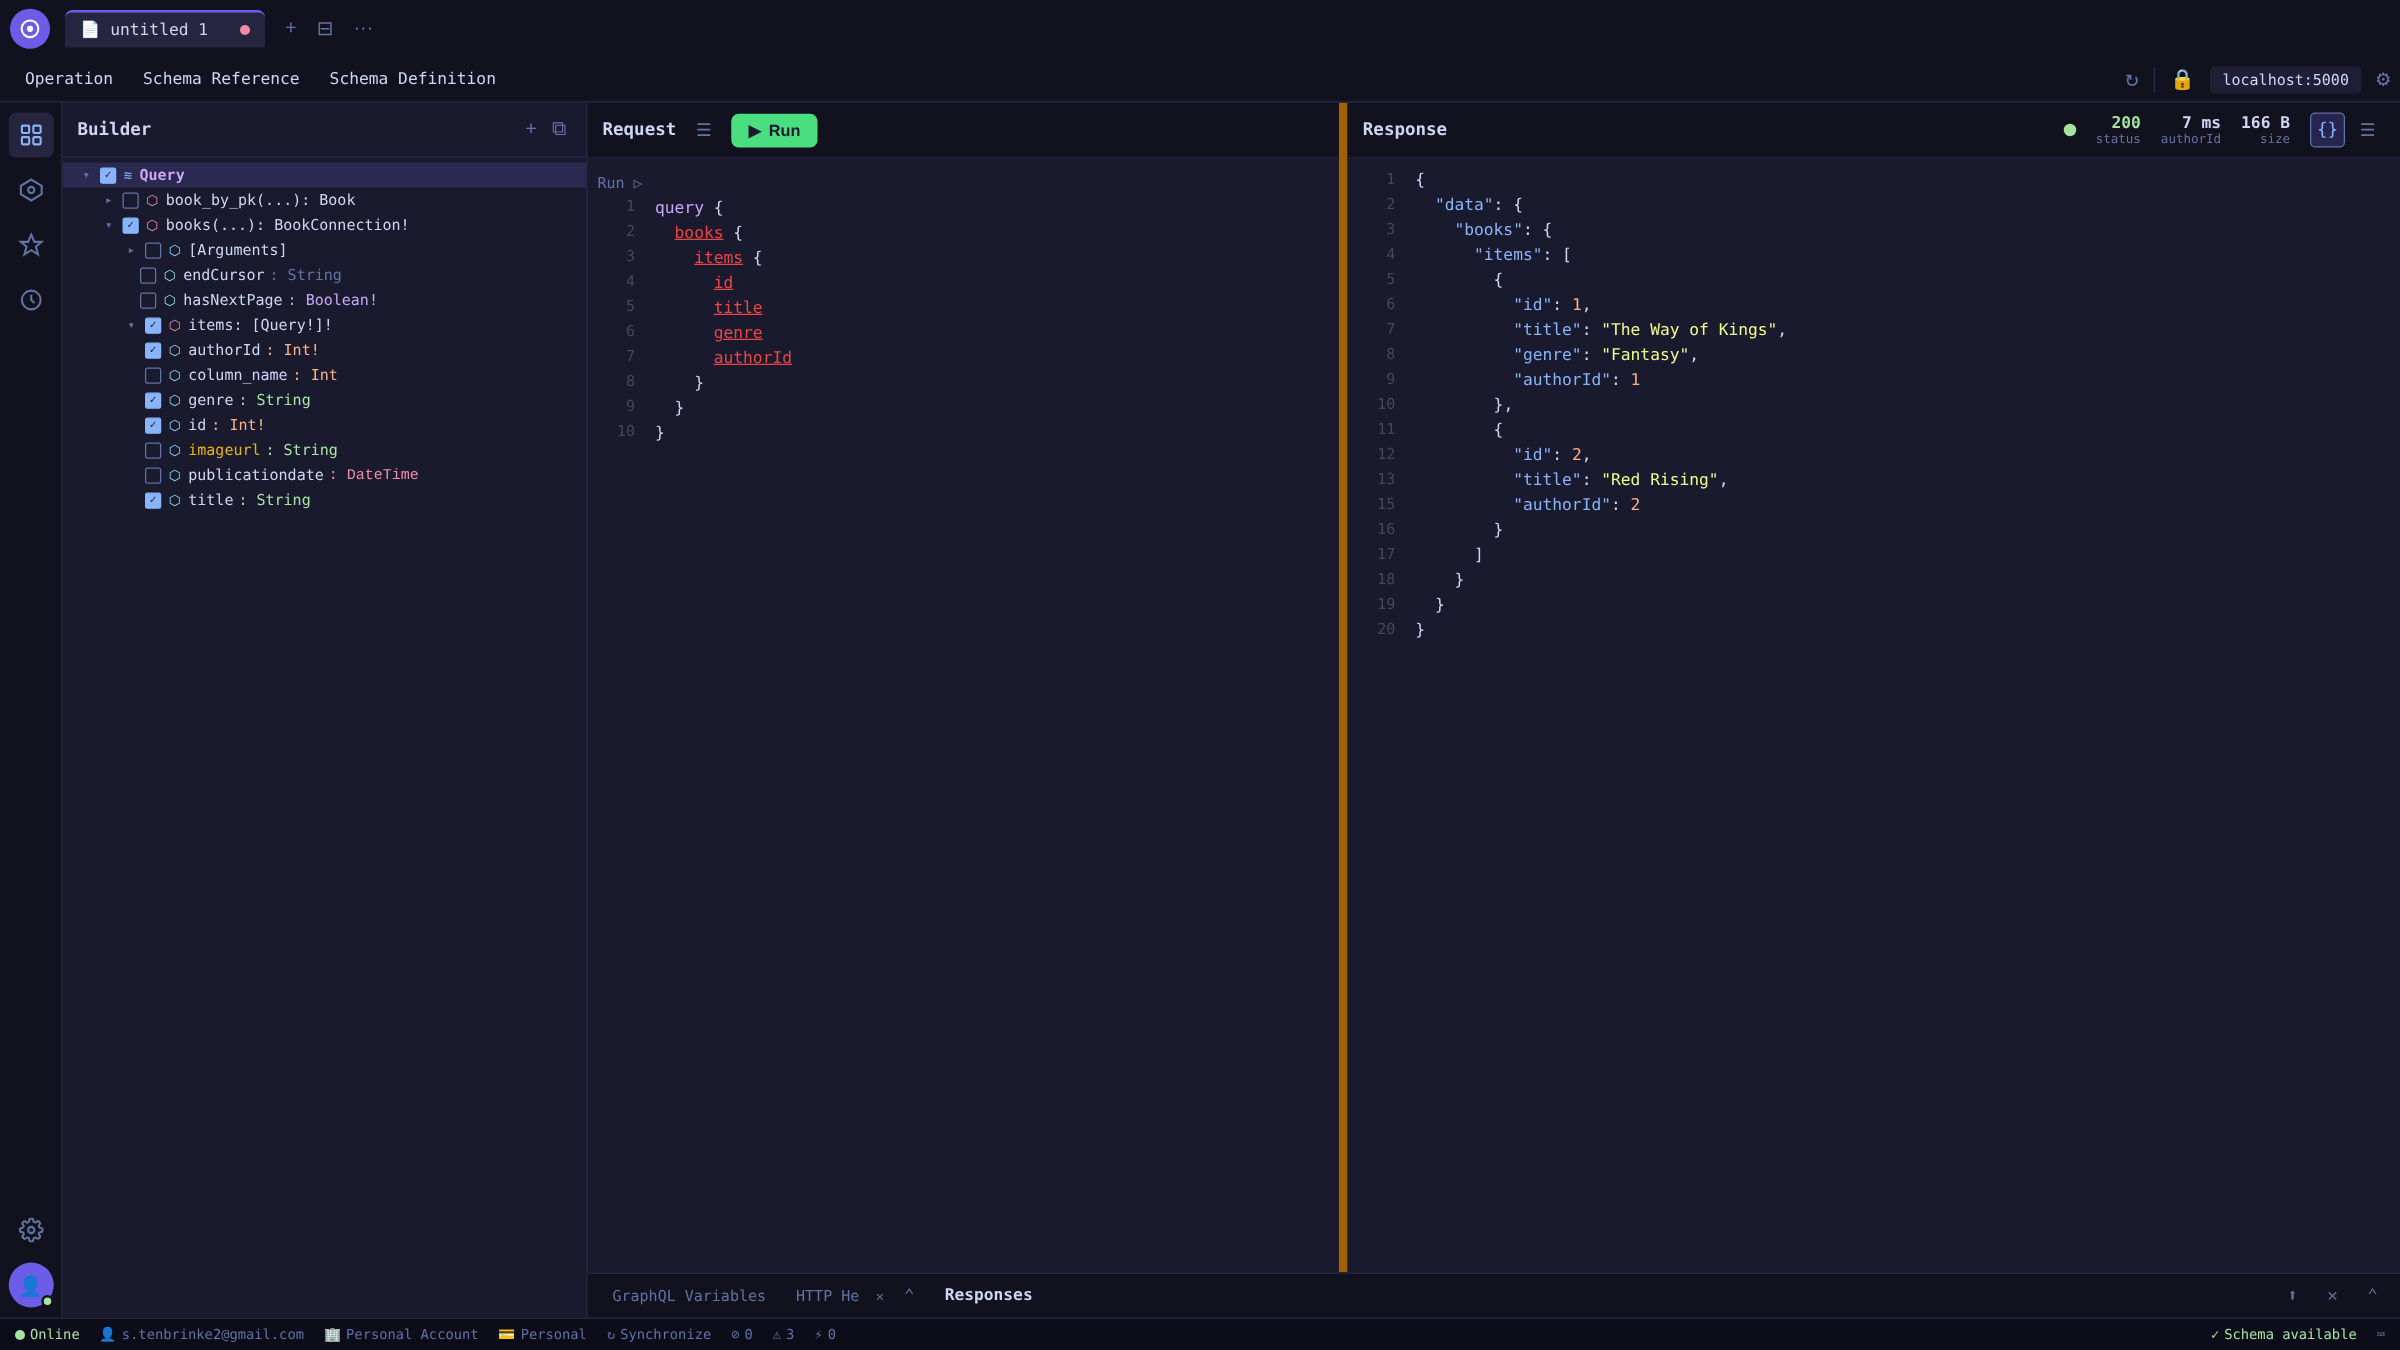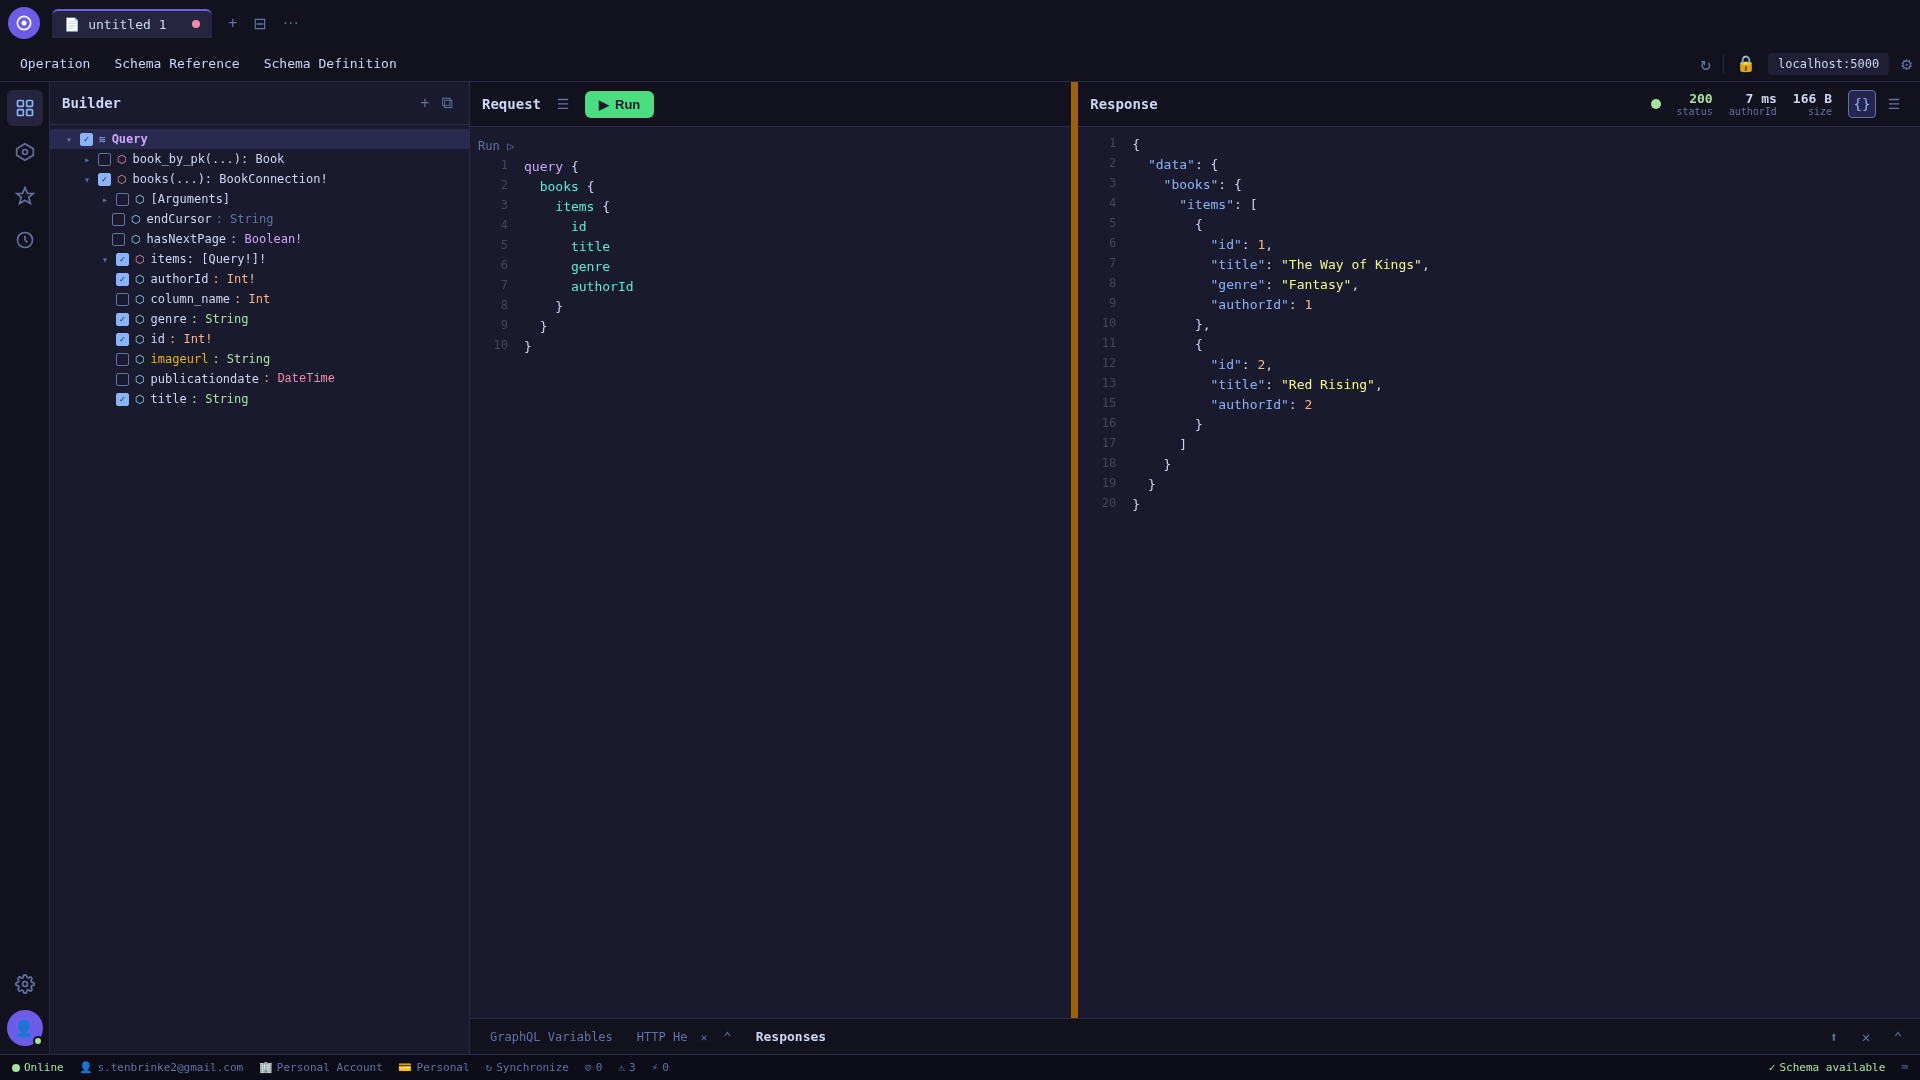--- a/index.html
+++ b/index.html
@@ -369,21 +369,21 @@
       line-height: 20px;
     }
     .run-hint {
       color: #6272a4;
       font-size: 12px;
       padding: 4px 8px;
     }
 
     
     .kw-query { color: #cba6f7; }
-    .kw-field { color: #5eead4; }
+    .kw-field { color: #ef4444; text-decoration: underline; }
     .kw-brace { color: #cdd6f4; }
     .val-string { color: #f1fa8c; }
     .val-number { color: #fab387; }
     .val-key { color: #89b4fa; }
 
     
     .bottom-tabs {
       display: flex;
       align-items: center;
       background: #12121f;

